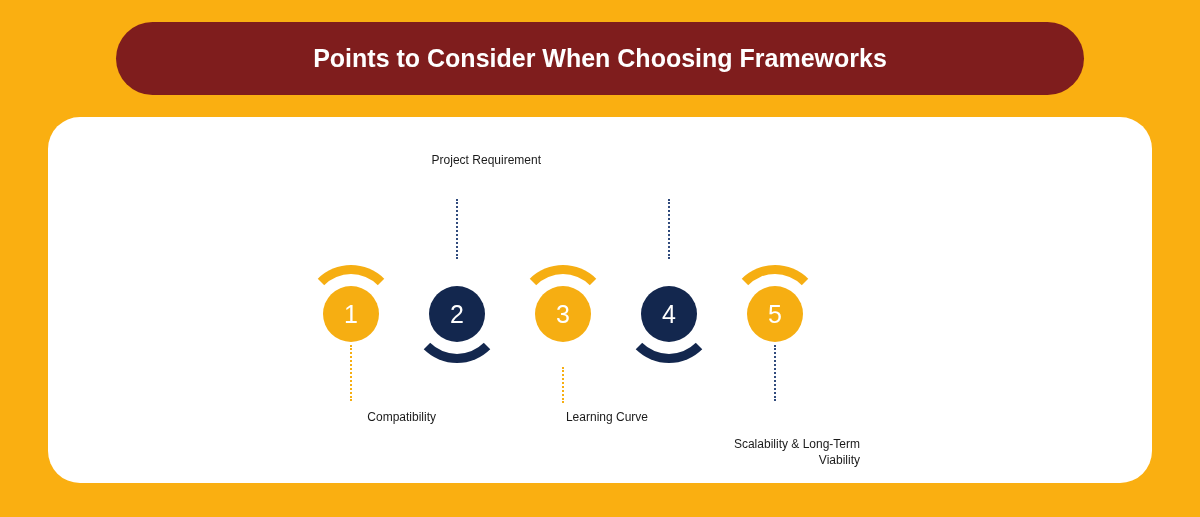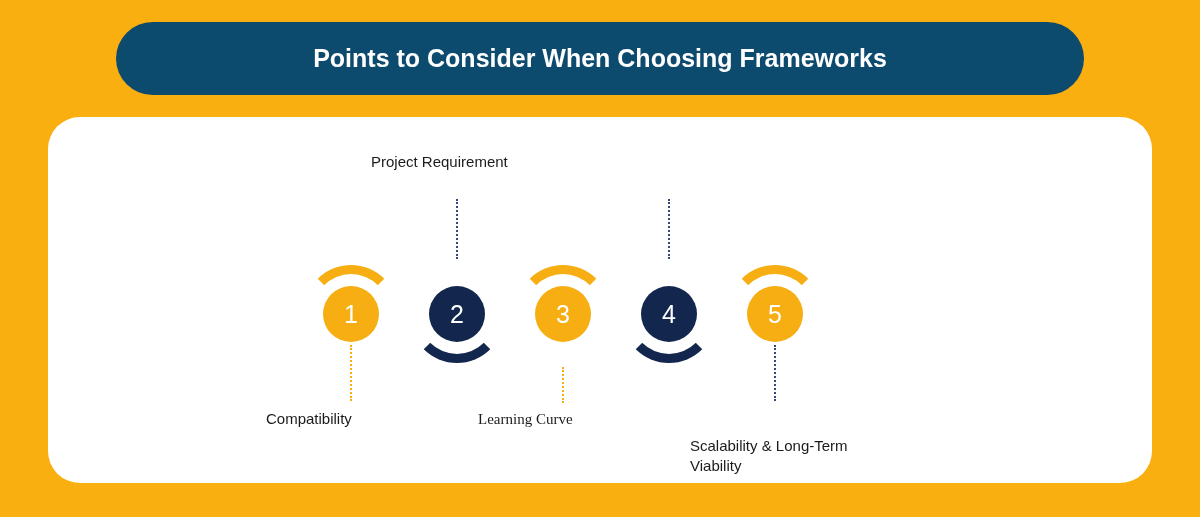--- a/index.html
+++ b/index.html
@@ -4,21 +4,21 @@
 <style>
 * { margin: 0; padding: 0; box-sizing: border-box; }
 body {
   width: 1200px;
   height: 517px;
   background: #FAAF11;
   font-family: Arial, Helvetica, sans-serif;
   padding: 22px 48px 30px;
 }
 .title-bar {
-  background: #0c4a6e;
+  background: #7f1d1d;
   color: #ffffff;
   text-align: center;
   font-size: 25px;
   font-weight: 700;
   padding: 22px 40px;
   border-radius: 60px;
   margin: 0 68px 22px;
 }
 .card {
   background: #ffffff;
@@ -42,22 +42,22 @@
   position: absolute;
   width: 94px; height: 94px;
   border-radius: 50%;
   border-style: solid;
 }
 .arc-top { border-width: 9px 9px 0 9px; border-color: #F6AE12 transparent transparent transparent; }
 .arc-bot { border-width: 0 9px 9px 9px; border-color: transparent transparent #13274E transparent; }
 
 .label {
   position: absolute;
-  text-align: left;
-  font-size: 15px;
+  text-align: right;
+  font-size: 12px;
   color: #1b1b1b;
   line-height: 1.35;
   width: 170px;
 }
 
 .conn {
   position: absolute;
   width: 0;
   border-left: 2px dotted;
 }
@@ -87,17 +87,17 @@
     <div class="node n-navy" style="left:381px; top:169px;">2</div>
     <div class="node n-yellow" style="left:487px; top:169px;">3</div>
     <div class="node n-navy" style="left:593px; top:169px;">4</div>
     <div class="node n-yellow" style="left:699px; top:169px;">5</div>
 
     <div class="conn conn-y" style="left:302px; top:228px; height:56px;"></div>
     <div class="conn conn-y" style="left:514px; top:250px; height:36px;"></div>
     <div class="conn conn-n" style="left:726px; top:228px; height:56px;"></div>
 
     <div class="label" style="left:218px; top:292px;">Compatibility</div>
-    <div class="label" style="left:430px; top:292px;font-family:Liberation Serif, serif;">Learning Curve</div>
+    <div class="label" style="left:430px; top:292px;">Learning Curve</div>
     <div class="label" style="left:642px; top:292px;margin-top:27px;">Scalability &amp; Long-Term Viability</div>
 
   </div>
 </div>
 
 </body></html>

